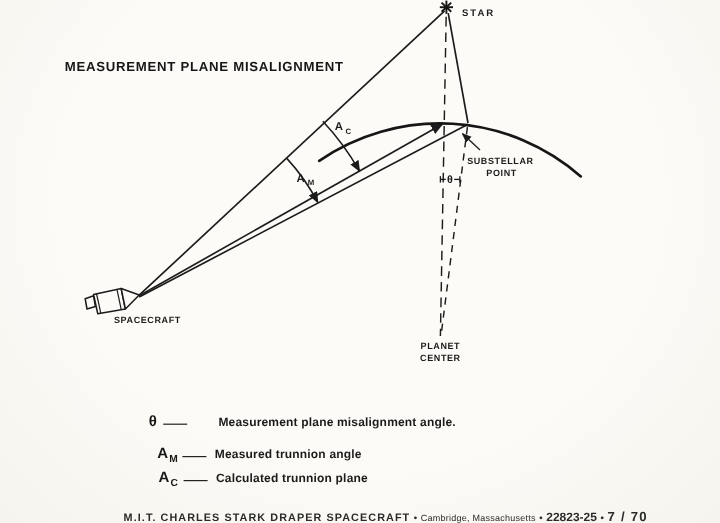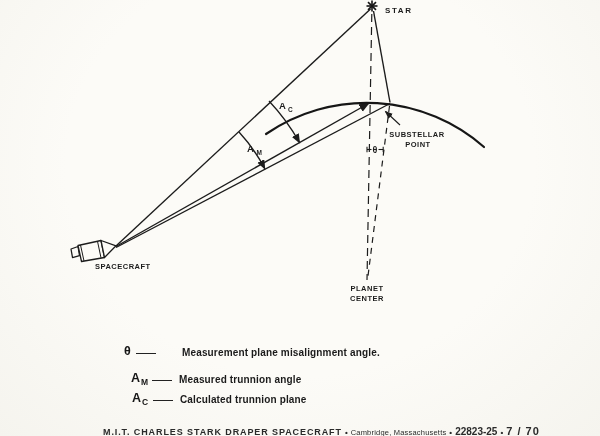--- a/index.html
+++ b/index.html
@@ -41,20 +41,21 @@
   .f-loc  { font-size:7.5px; font-weight:normal; letter-spacing:0.2px; }
   .f-num  { font-size:10px; font-weight:bold; }
   .f-date { font-size:11px; font-weight:bold; letter-spacing:1px; }
   .f-sep  { font-size:8px; font-weight:bold; margin:0 3px; }
 </style>
 </head>
 <body>
 
 <div class="page">
 
+  <div class="title">MEASUREMENT PLANE MISALIGNMENT</div>
 
   <svg class="diagram" width="600" height="436" viewBox="0 0 600 436">
     <defs>
       <marker id="arrow" markerWidth="8" markerHeight="7" refX="6.5" refY="3" orient="auto">
         <path d="M0,0 L7.5,3 L0,6 Z" fill="#1c1c1c"></path>
       </marker>
     </defs>
 
     <g stroke="#161616" stroke-width="1.6">
       <line x1="372" y1="0.5" x2="372" y2="11.5"></line>

